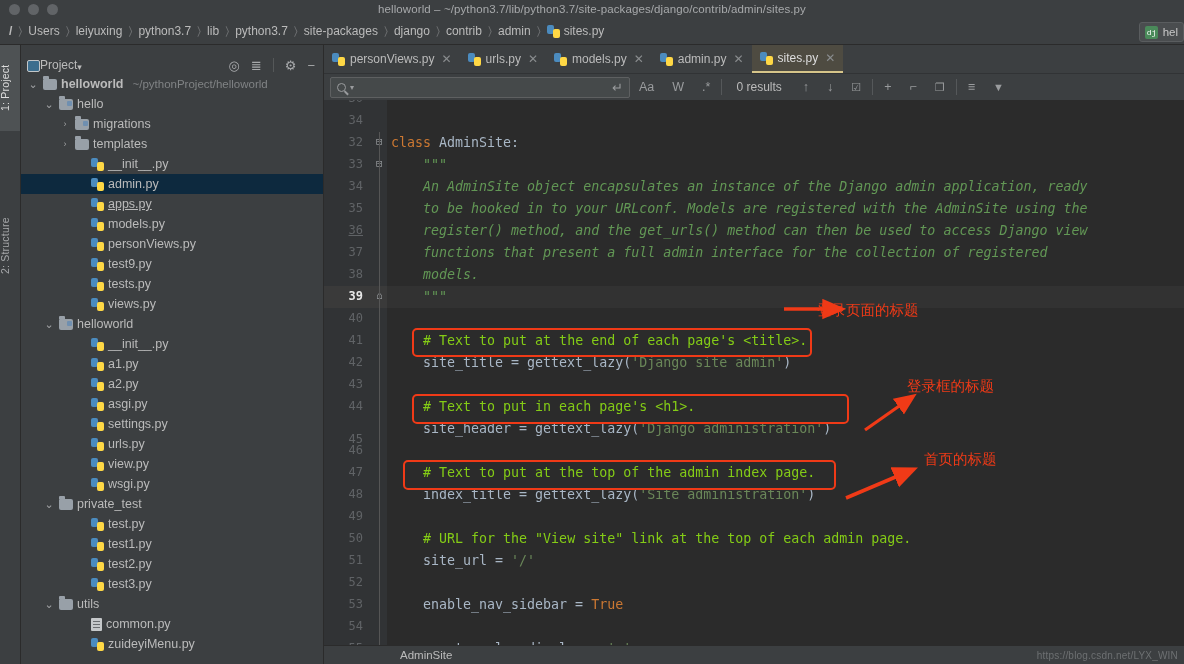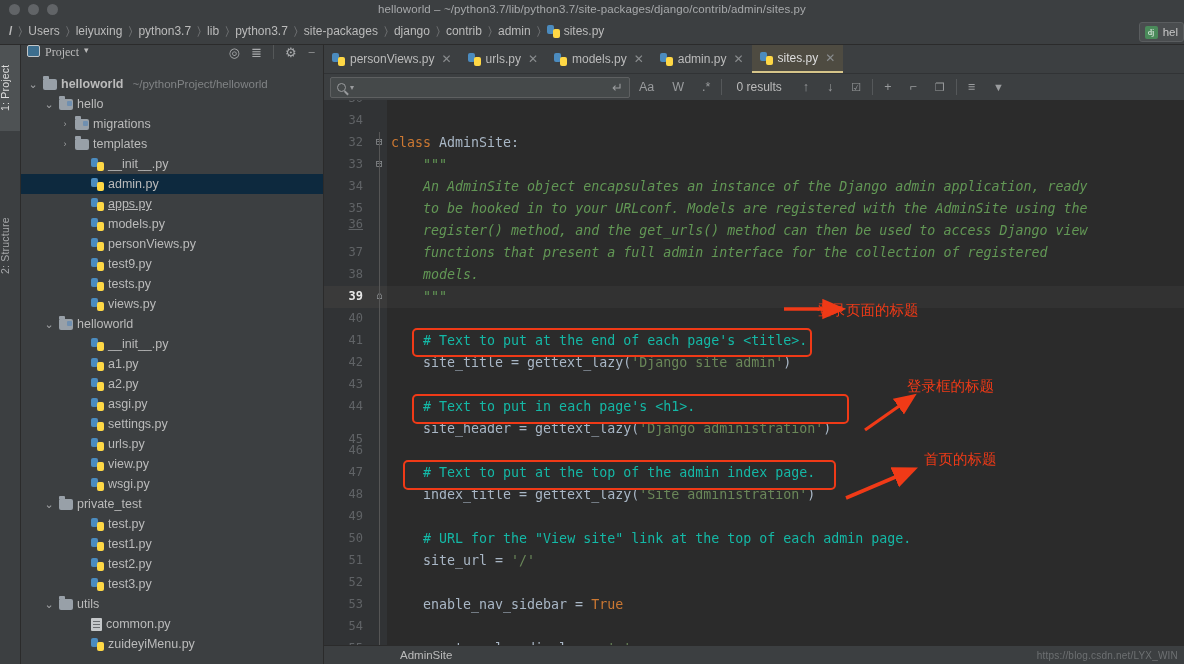--- a/index.html
+++ b/index.html
@@ -81,22 +81,22 @@
     padding: 4px 0; letter-spacing: .2px;
   }
   .vtab.sel { background: #4e5254; color: #ddd; }
 
   
   .project {
     position: absolute; left: 21px; top: 45px; width: 303px; height: 619px;
     background: #3c3f41; border-right: 1px solid #2b2b2b;
   }
   .project-header {
-    height: 27px; display: flex; align-items: flex-start; padding: 0 6px;
-    color: #bbbbbb; font-size: 12px; gap: 5px; font-family: Liberation Serif, serif;
+    height: 27px; display: flex; align-items: flex-end; padding: 0 6px;
+    color: #bbbbbb; font-size: 12px; 
   }
   .pjicon {
     width: 13px; height: 12px; border: 1.5px solid #c3c6c8; border-radius: 2px;
     background: #3d6e8e; flex: 0 0 13px;
   }
   .hdr-icons { margin-left: auto; display: flex; align-items: center; gap: 11px; padding-right: 2px;}
   .hicon { color: #a8aaac; font-size: 13px; line-height: 1; }
   .vsep { width:1px; height:14px; background:#555859; }
 
   .tree { padding-top: 2px; font-size: 12.5px; color: #bbbbbb; }
@@ -145,21 +145,21 @@
   .codearea { position: absolute; left: 63px; top: 0; right: 0; height: 545px; }
   .cline {
     position: absolute; left: 4px; height: 22px; line-height: 22px;
     font-family: "DejaVu Sans Mono", monospace; font-size: 13.3px;
     color: #a9b7c6; white-space: pre;
   }
   .hl-row { position: absolute; left: 0; right: 0; height: 22px; background: #323232; }
   .kw { color: #cc7832; }
   .cls { color: #a9b7c6; }
   .doc { color: #629755; font-style: italic; }
-  .cmt { color: #14b8a6; }
+  .cmt { color: #84cc16; }
   .str { color: #6a8759; }
 
   
   .redbox { position: absolute; border: 2.5px solid #f03a17; border-radius: 5px; pointer-events: none; }
   .annot {
     position: absolute; color: #f03a17; font-size: 14.5px;
     font-family: "DejaVu Sans", sans-serif; white-space: nowrap;
   }
   .arrowsvg { position: absolute; pointer-events: none; }
 
@@ -208,21 +208,21 @@
     <span class="crumb">contrib</span>
     <span class="crumb-sep">〉</span>
     <span class="crumb">admin</span>
     <span class="crumb-sep">〉</span>
     <span class="crumb crumb-file">
       <span class="pyicon"></span>
       <span>sites.py</span>
     </span>
     <span class="run-chip">
       <span style="position:relative;width:13px;height:13px;background:#4a8a5a;border-radius:2px;display:inline-block;">
-        <span style="position:absolute;inset:2px;color:#fff;font-size:8px;line-height:9px;text-align:center;font-family:Liberation Serif, serif;">dj</span>
+        <span style="position:absolute;inset:2px;color:#fff;font-size:8px;line-height:9px;text-align:center;font-family:Liberation Mono, monospace;">dj</span>
       </span>
       <span>hel</span>
     </span>
   </div>
 
   <div class="vstripe">
     <div class="vtab sel" style="top:0px;height:86px;">
       <span>1: Project</span>
     </div>
     <div class="vtab" style="top:148px;height:106px;">
@@ -450,21 +450,21 @@
     <div class="code-wrap">
       <div class="gutter" id="gutter">
           <div class="gline" style="top: -9px;">30</div>
           <div class="gline" style="top: 13px;">34</div>
           <div class="gline" style="top: 35px;">32</div>
           <div class="fold" style="top: 35px;">⊟</div>
           <div class="gline" style="top: 57px;">33</div>
           <div class="fold" style="top: 57px;">⊟</div>
           <div class="gline" style="top: 79px;">34</div>
           <div class="gline" style="top: 101px;">35</div>
-          <div class="gline" style="top: 117px; text-decoration: underline;">36</div>
+          <div class="gline" style="top: 123px; text-decoration: underline;">36</div>
           <div class="gline" style="top: 145px;">37</div>
           <div class="gline" style="top: 167px;">38</div>
           <div style="position: absolute; left: 0px; right: 0px; top: 186px; height: 22px; background: rgb(58, 58, 58);"></div>
           <div class="gline cur" style="top: 189px;">39</div>
           <div class="fold" style="top: 189px;">⌂</div>
           <div class="gline" style="top: 211px;">40</div>
           <div class="gline" style="top: 233px;">41</div>
           <div class="gline" style="top: 255px;">42</div>
           <div class="gline" style="top: 277px;">43</div>
           <div class="gline" style="top: 299px;">44</div>

